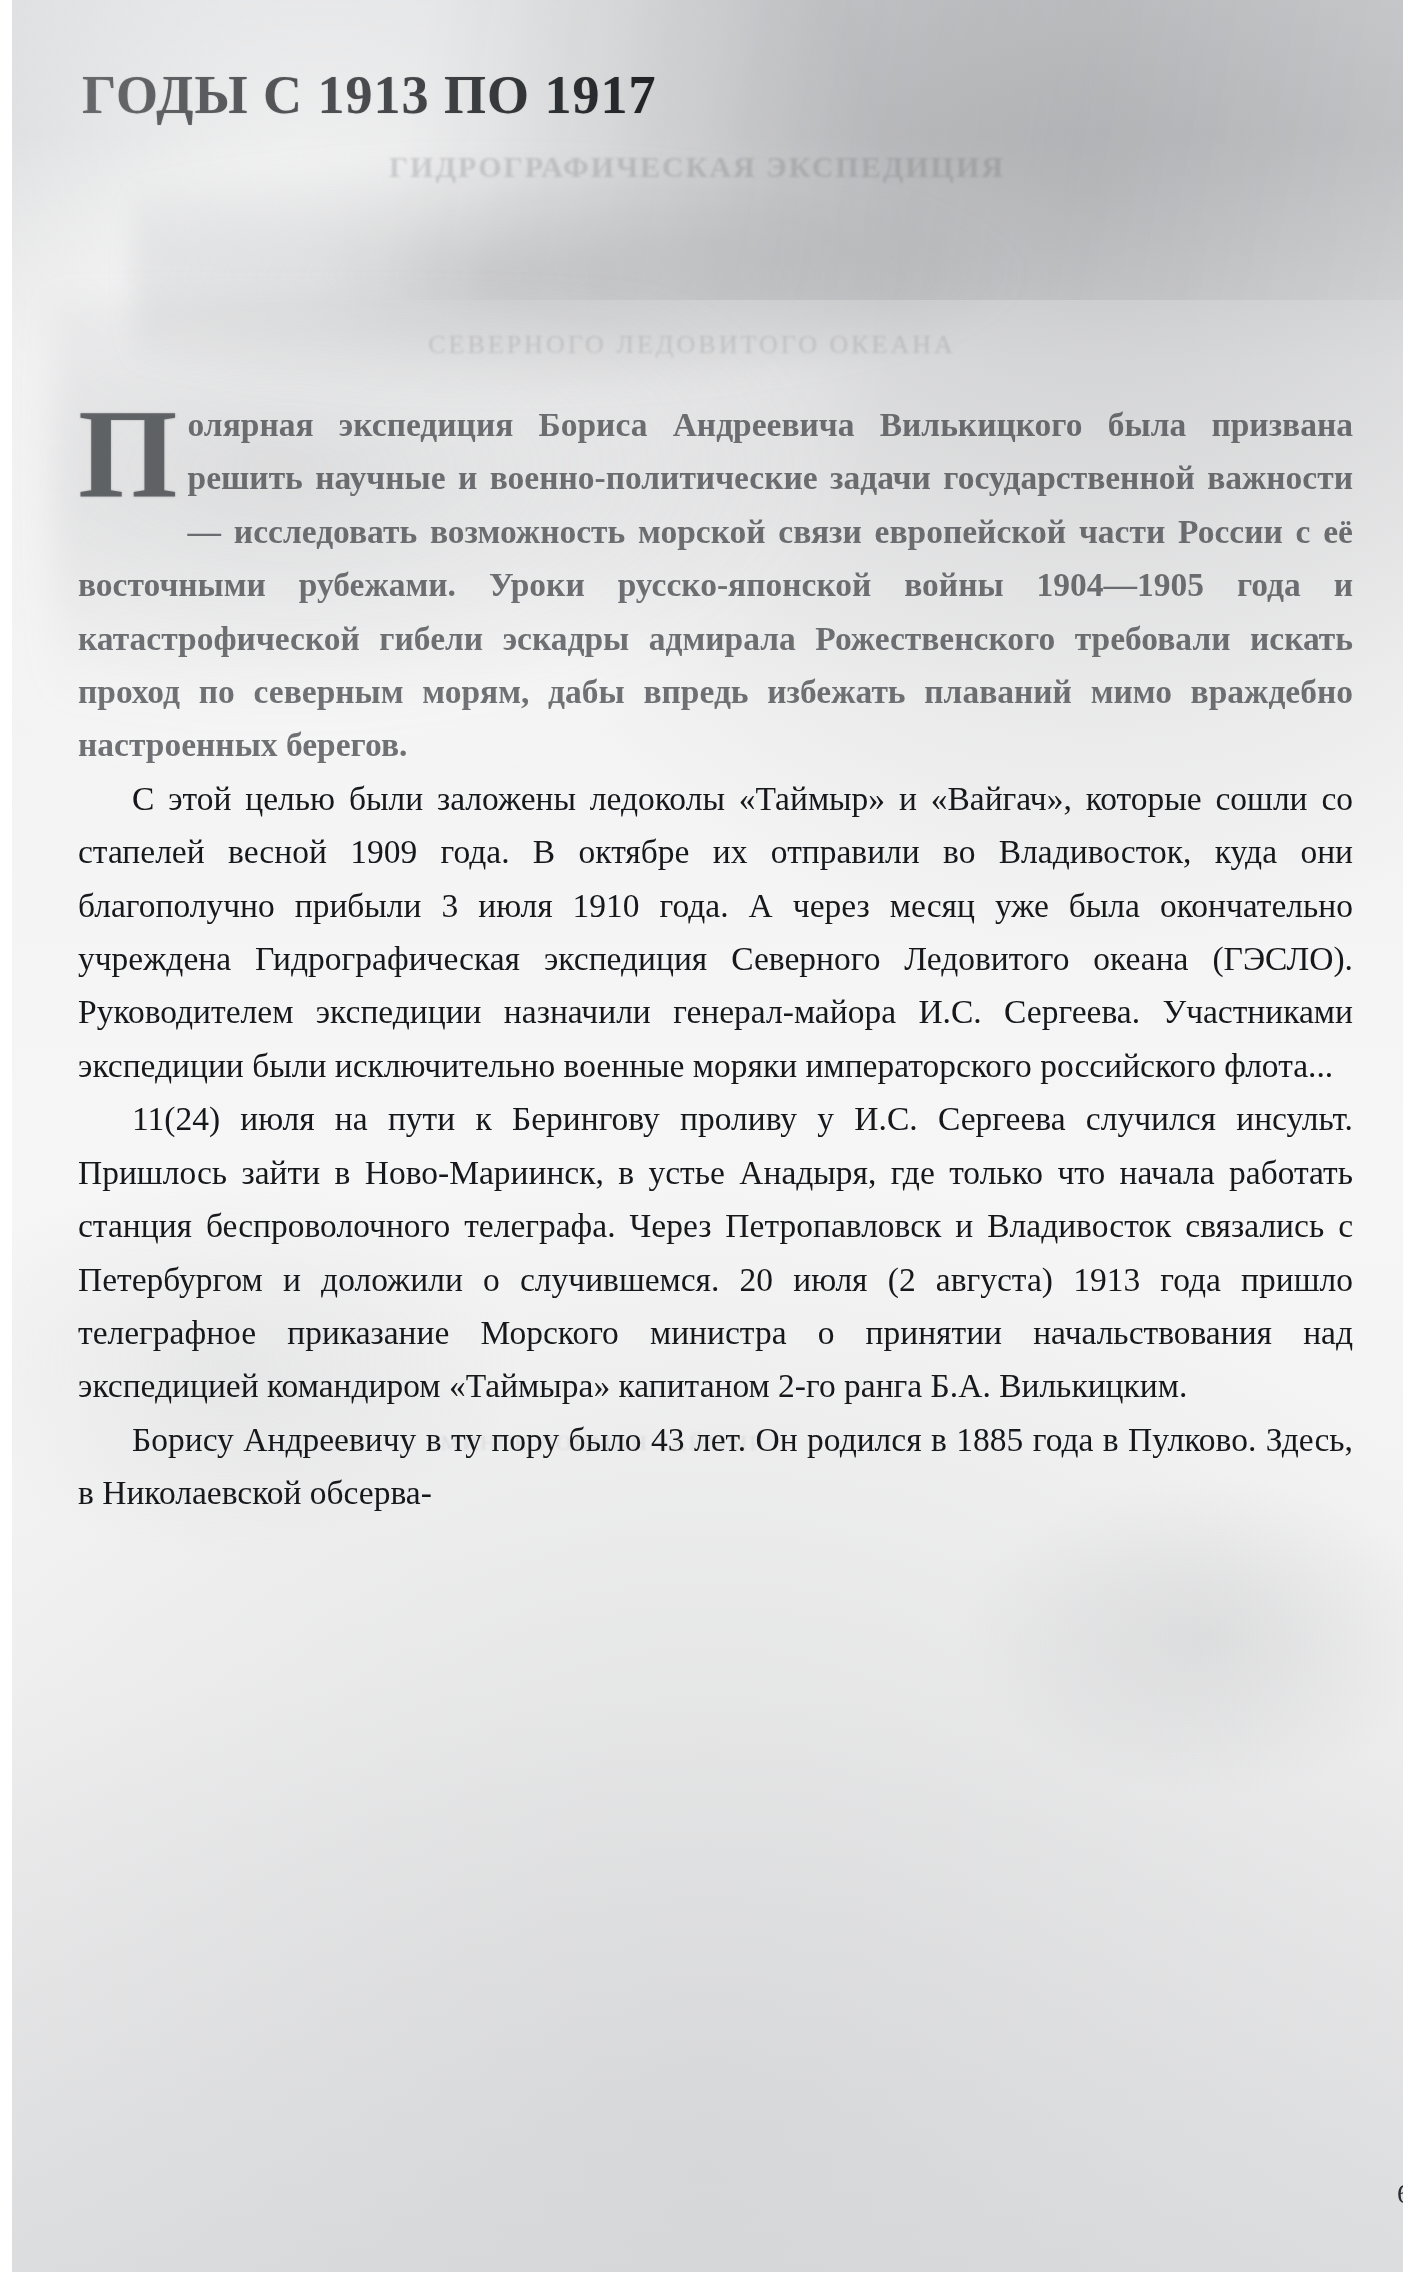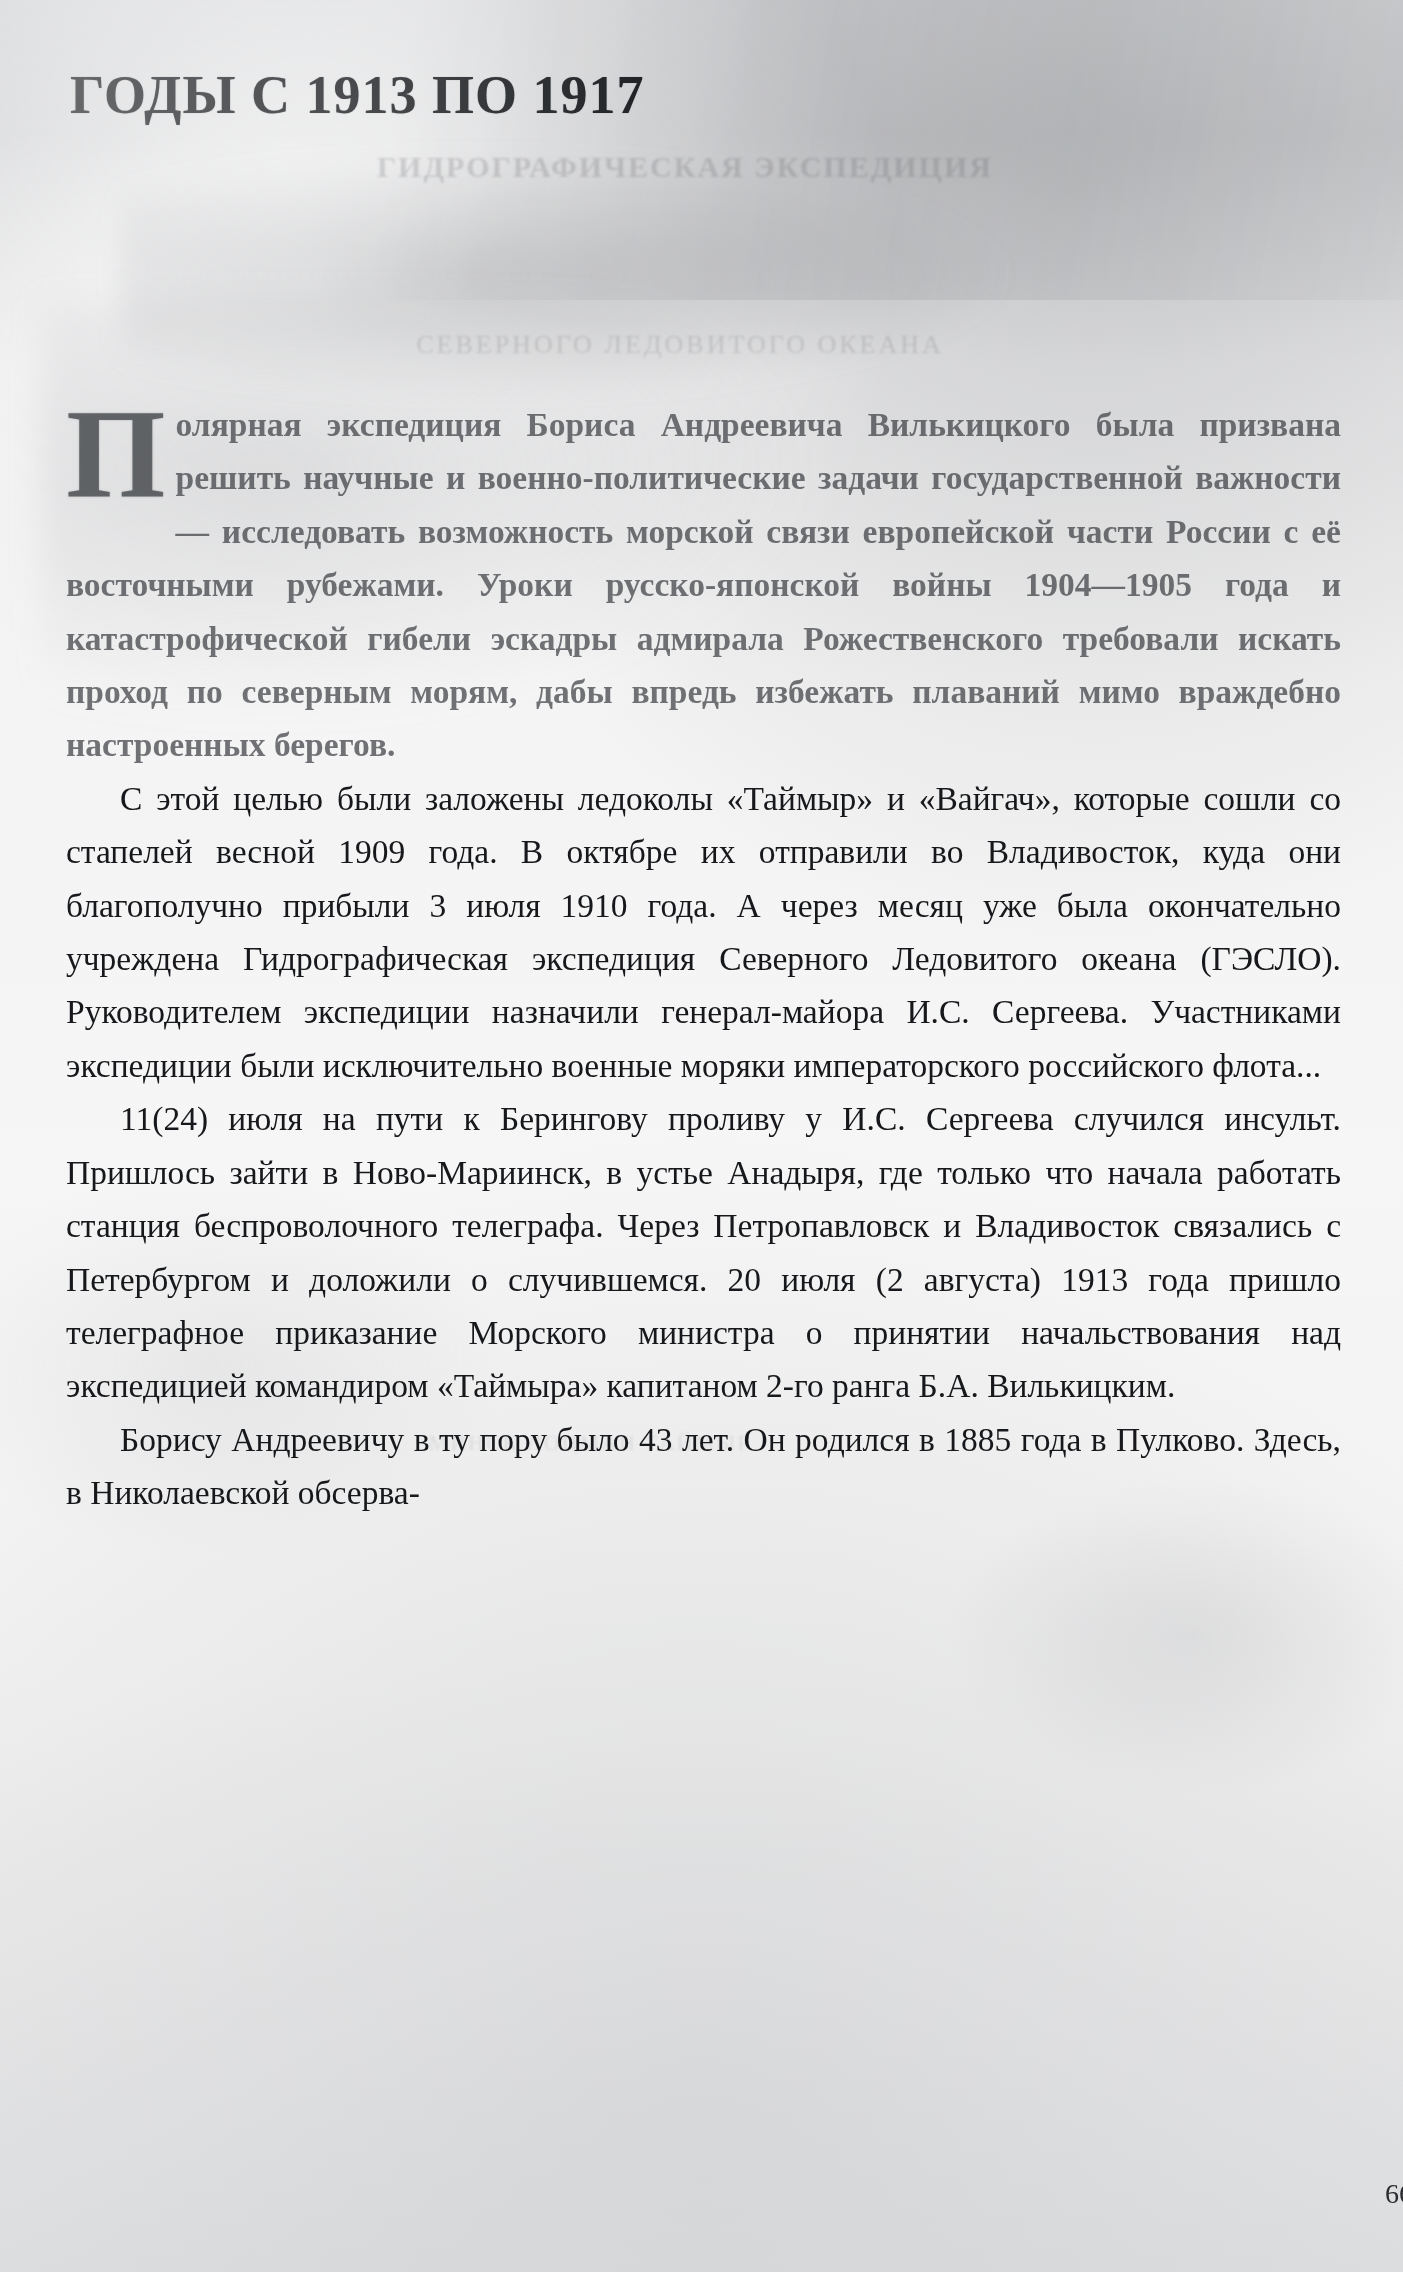--- a/index.html
+++ b/index.html
@@ -17,20 +17,21 @@
 
   
   .page {
     position: absolute;
     inset: 0;
     background:
       radial-gradient(ellipse 60% 35% at 22% 12%, rgba(255,255,255,0.85) 0%, rgba(255,255,255,0.0) 70%),
       radial-gradient(ellipse 70% 50% at 78% 8%, rgba(150,152,155,0.30) 0%, rgba(150,152,155,0.0) 70%),
       radial-gradient(ellipse 90% 60% at 50% 95%, rgba(205,206,208,0.55) 0%, rgba(205,206,208,0.0) 75%),
       linear-gradient(180deg, #d6d7d9 0%, #cfd0d2 6%, #e8e8e9 16%, #f3f3f3 30%, #f6f6f6 52%, #f1f1f1 74%, #e7e7e8 88%, #dedfe0 100%);
+    margin-left: 12px;
   }
   .smudge-a {
     position: absolute;
     left: 0; top: 0;
     width: 1403px; height: 300px;
     background: linear-gradient(100deg, rgba(255,255,255,0.75) 0%, rgba(255,255,255,0.25) 28%, rgba(120,122,126,0.22) 55%, rgba(150,152,156,0.30) 75%, rgba(190,192,195,0.18) 100%);
     mix-blend-mode: multiply;
     opacity: 0.55;
   }
   .smudge-b {

